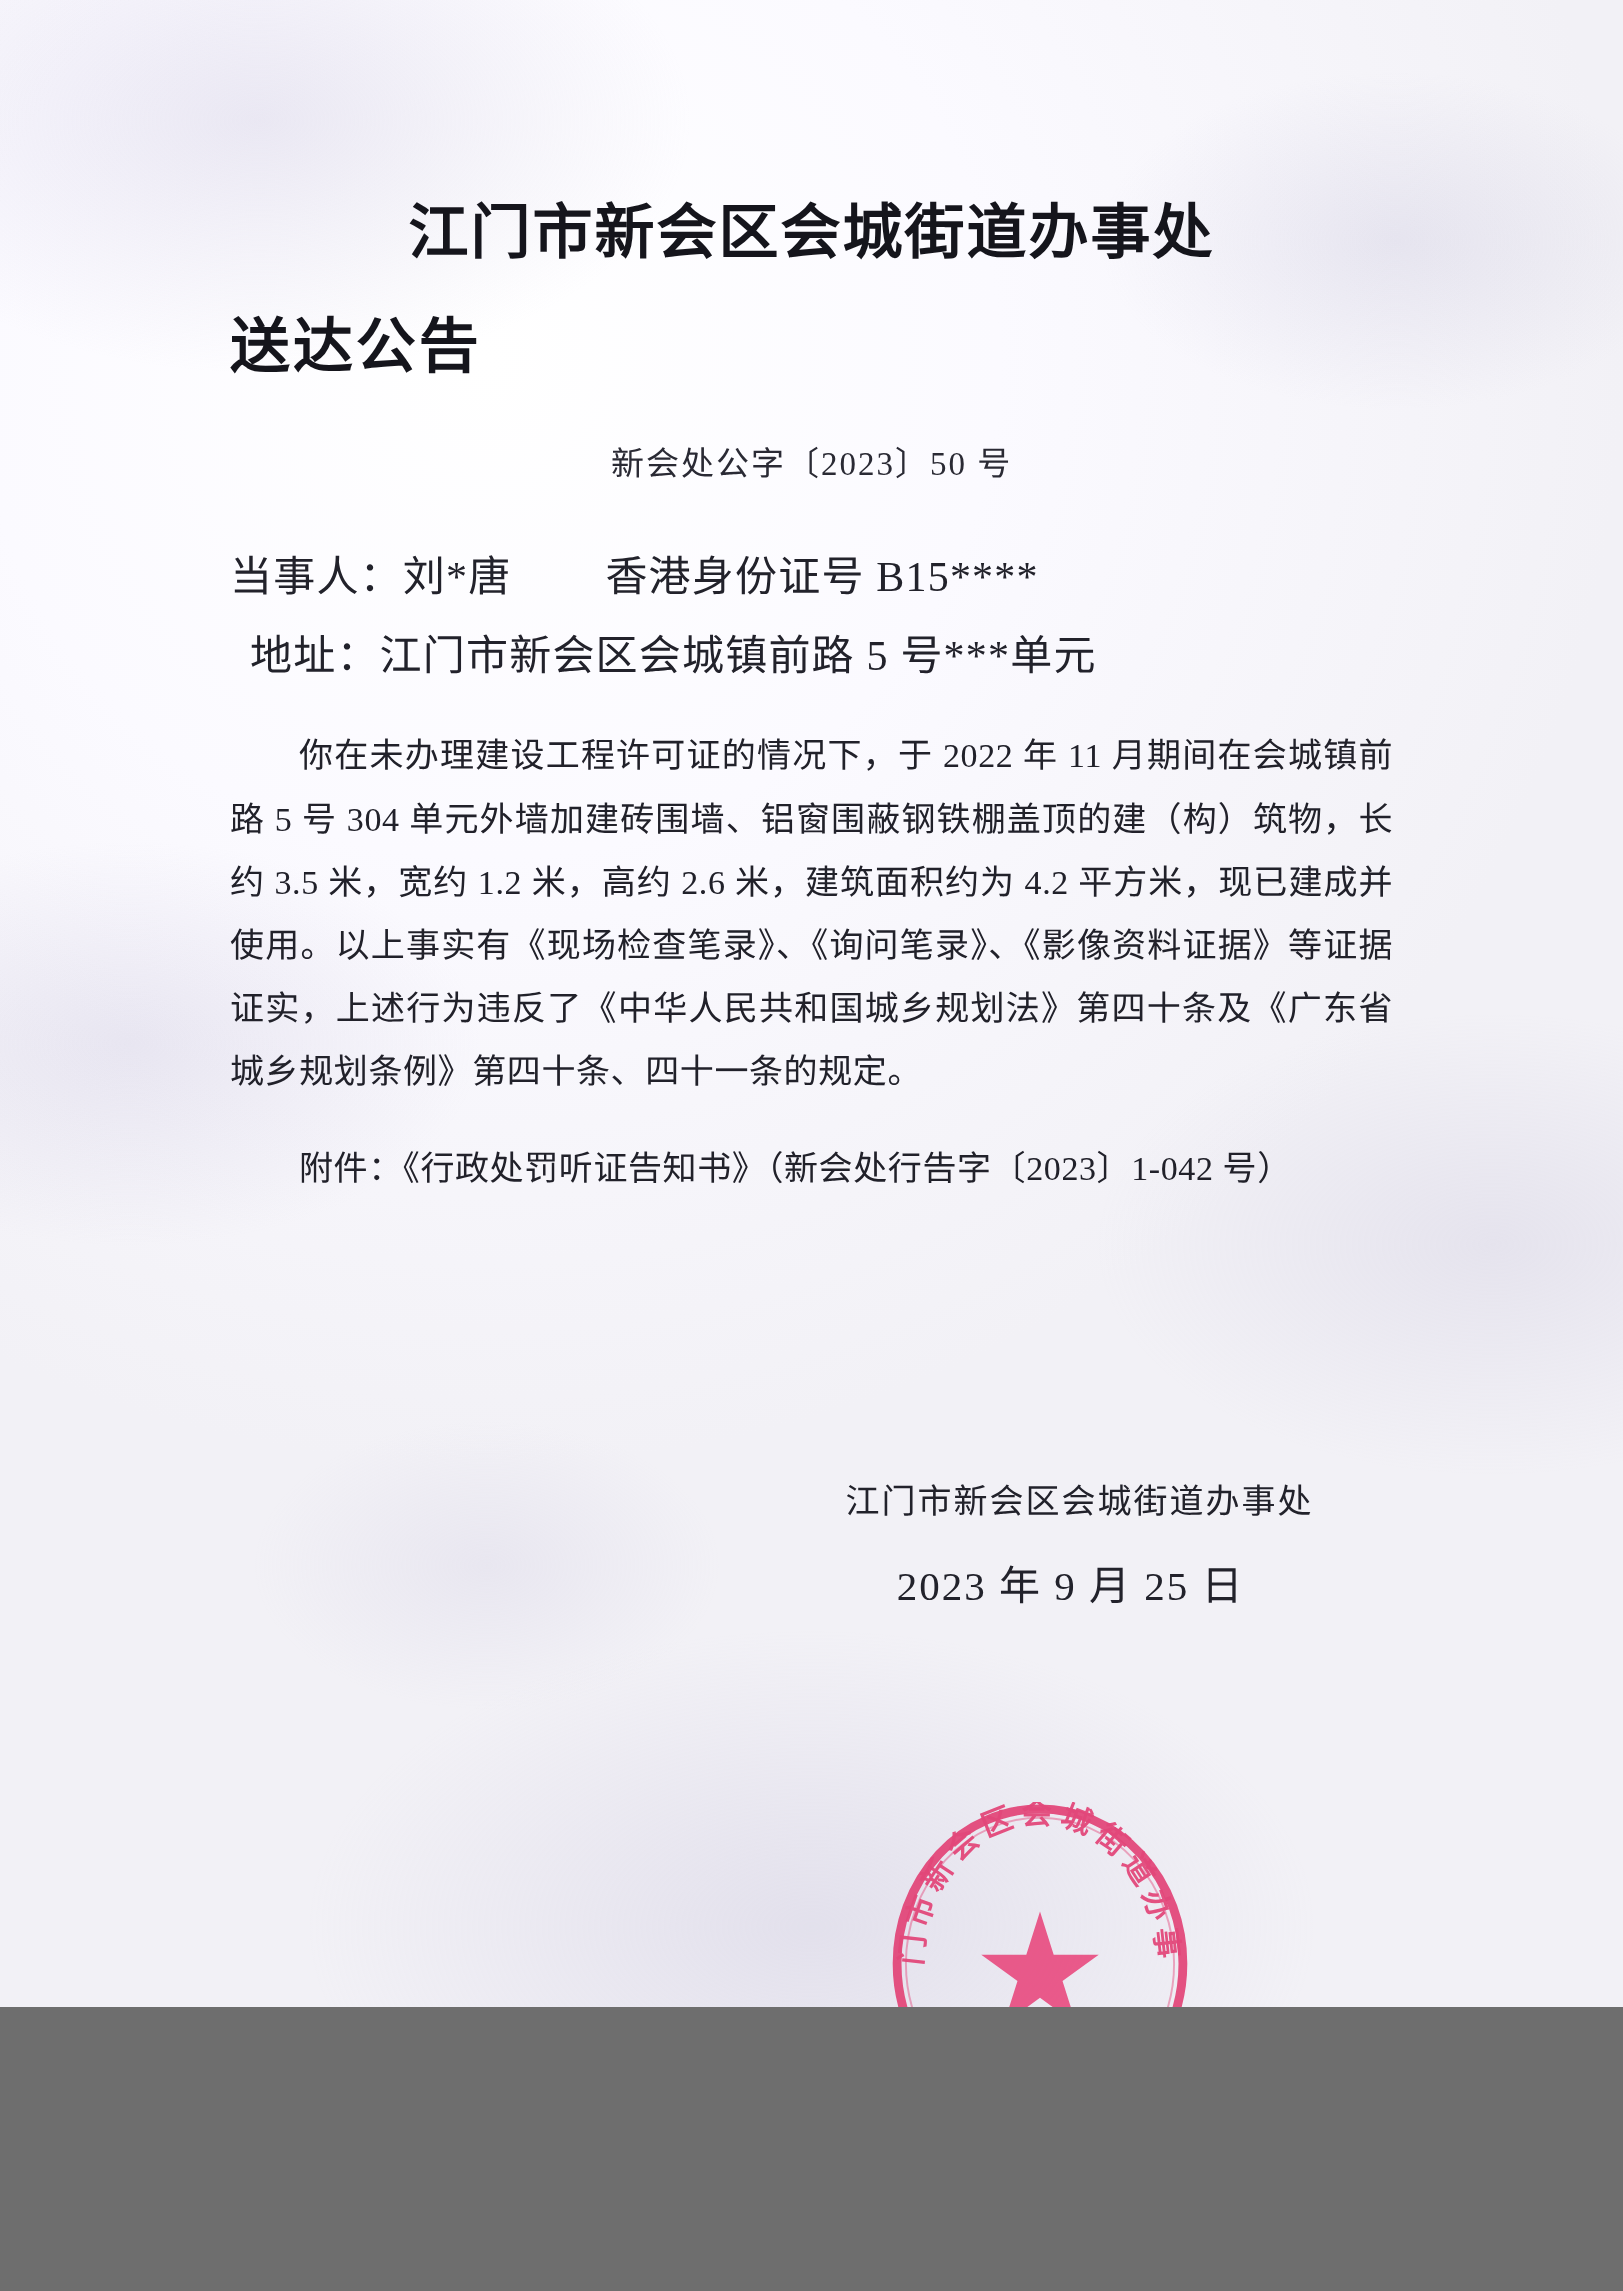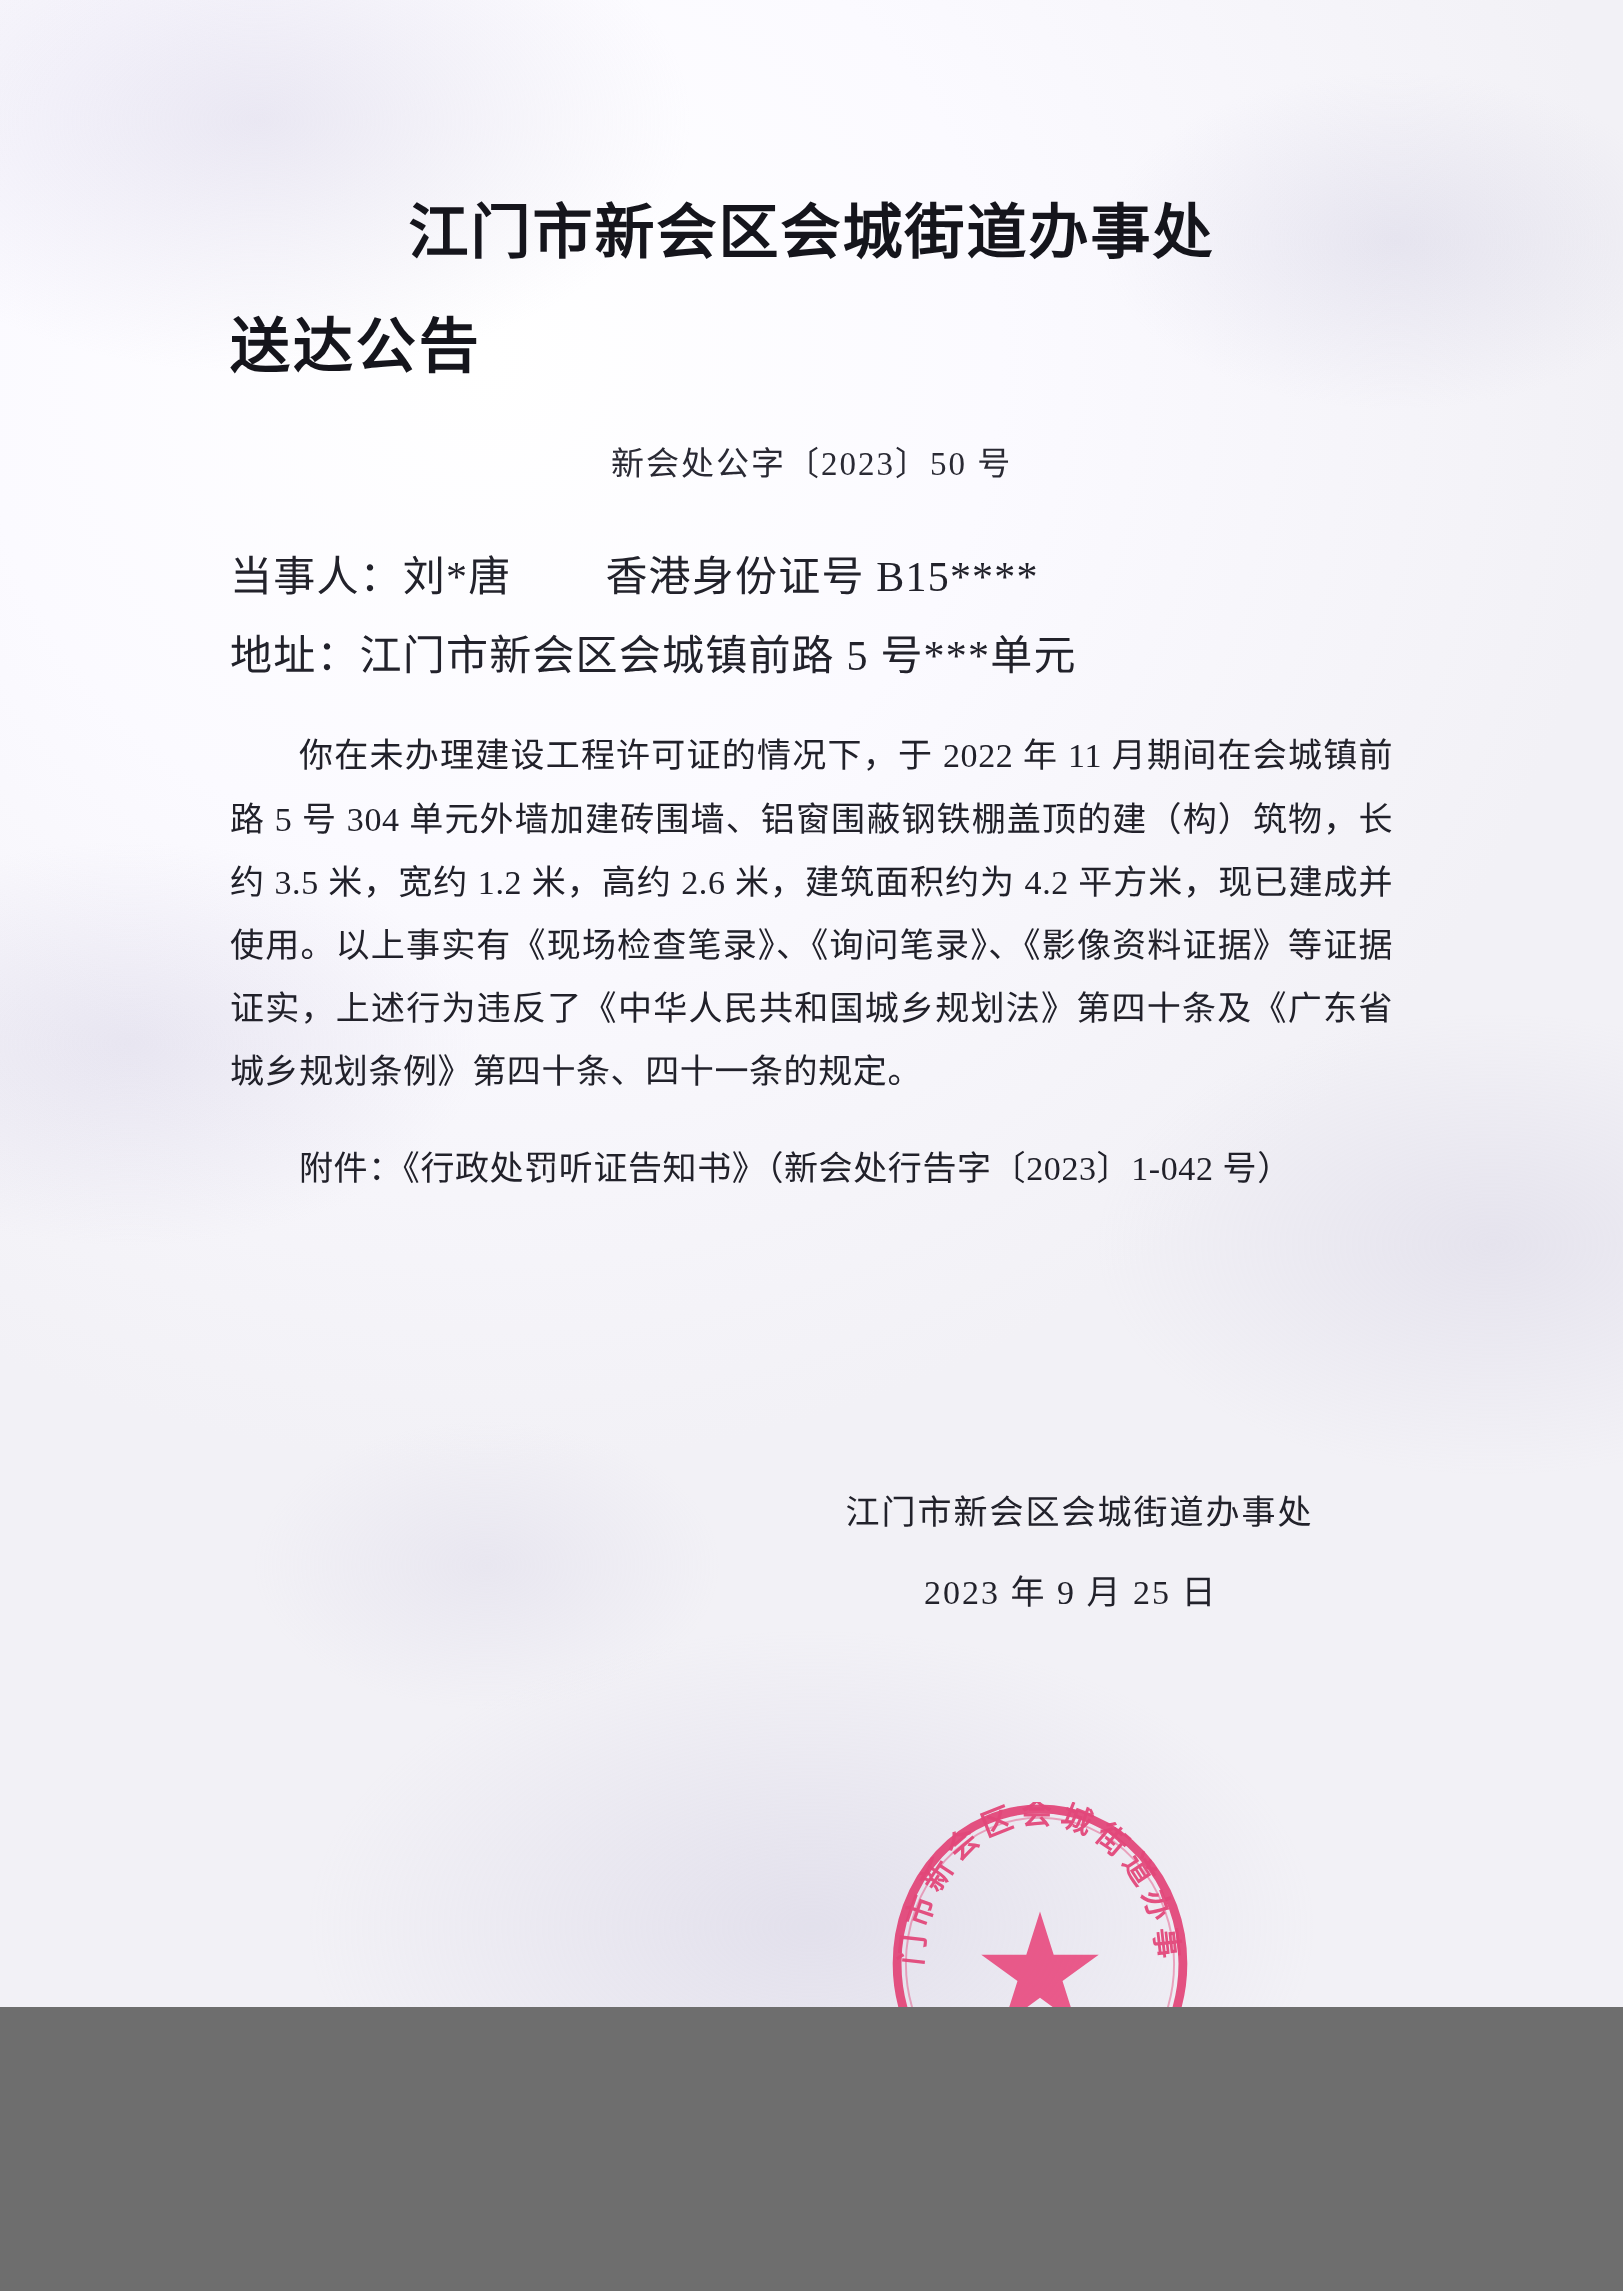--- a/index.html
+++ b/index.html
@@ -76,21 +76,21 @@
   }
   .party-line,
   .address-line {
     font-size: 42px;
     letter-spacing: 1.2px;
     line-height: 1.55;
     margin: 0;
     color: #22222b;
   }
   .party-line { padding-top: 7.8px; }
-  .address-line { padding-top: 13.7px; }
+  .address-line { padding-top: 13.7px; margin-left: 20px; }
   .gap-inline { display: inline-block; width: 94px; }
 
   .body-para {
     font-size: 34px;
     line-height: 1.86;
     letter-spacing: 0.6px;
     text-indent: 69px;
     text-align: justify;
     text-justify: inter-character;
     margin: 0;
@@ -109,21 +109,21 @@
     z-index: 3;
   }
   .sign-org {
     font-size: 34px;
     letter-spacing: 2px;
     line-height: 1.6;
     color: #22222b;
     margin: 0;
   }
   .sign-date {
-    font-size: 34px;
+    font-size: 41px;
     letter-spacing: 2px;
     line-height: 1.6;
     color: #22222b;
     margin: 0;
     padding-top: 25.5px;
     padding-right: 17.6px;
   }
 
   
   .seal {

